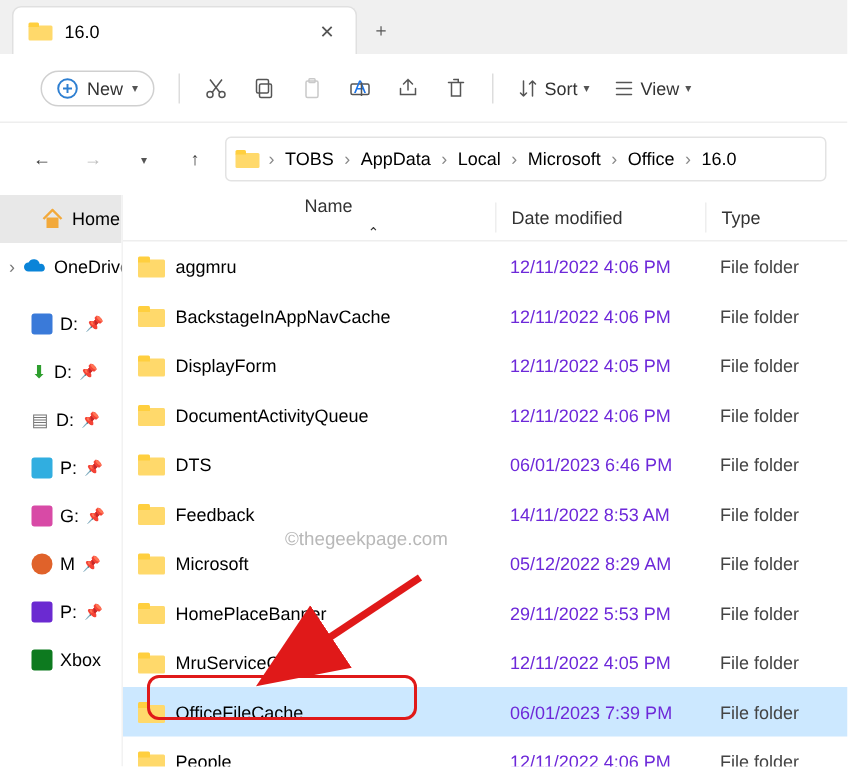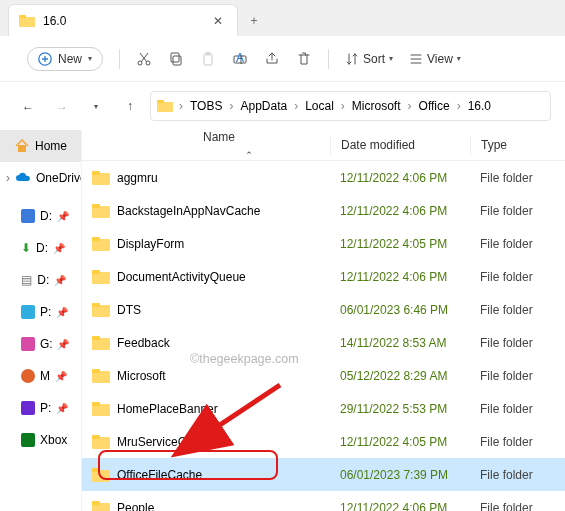--- a/index.html
+++ b/index.html
@@ -20,37 +20,37 @@
   .navrow { height: 48px; display: flex; align-items: center; padding: 0 14px; gap: 6px; }
   .navbtn { width: 28px; display: flex; justify-content: center; color: #333; }
   .navbtn.dis { color: #bcbcbc; }
   .crumbs { flex: 1; height: 30px; border: 1px solid #e3e3e3; border-radius: 4px; display: flex; align-items: center; padding: 0 6px; gap: 2px; }
   .crumbs .seg { padding: 2px 5px; }
   .crumbs .chev { color: #888; }
 
   .main { display: flex; height: calc(511px - 36px - 46px - 48px); }
   .sidebar { width: 82px; border-right: 1px solid #f2f2f2; overflow: hidden; }
   .sidebar .item { height: 32px; display: flex; align-items: center; gap: 5px; padding-left: 6px; white-space: nowrap; }
-  .sidebar .item.home { background: #e8e8e8; padding-left: 14px; }
+  .sidebar .item.home { background: #e8e8e8; padding-left: 27px; }
   .sidebar .item .chv { width: 10px; color: #777; text-align: center; }
   .sidebar .sq { width: 14px; height: 14px; border-radius: 2px; }
   .sidebar .blank { height: 6px; }
 
   .content { flex: 1; display: flex; flex-direction: column; }
   .headers { display: flex; height: 34px; align-items: center; border-bottom: 1px solid #eee; }
   .headers .col { padding: 0 10px; display: flex; align-items: center; gap: 6px; color: #333; }
   .col-name { width: 248px; flex-direction: column; }
   .col-date { width: 140px; border-left: 1px solid #eee; height: 20px; display: flex; align-items: center; }
   .col-type { flex: 1; border-left: 1px solid #eee; height: 20px; display: flex; align-items: center; }
 
   .rows { flex: 1; }
   .row { display: flex; height: 33px; align-items: center; position: relative; }
   .row.selected { background: #cce8ff; }
   .row .c-name { width: 248px; padding-left: 10px; display: flex; align-items: flex-start; gap: 7px; }
-  .row .c-date { width: 140px; padding-left: 10px; color: #4d7c0f; }
+  .row .c-date { width: 140px; padding-left: 10px; color: #6d28d9; }
   .row .c-type { flex: 1; padding-left: 10px; color: #444; }
 
   .folder-icon { width: 18px; height: 14px; position: relative; }
   .folder-icon::before { content: ""; position: absolute; width: 18px; height: 12px; background: #ffd96b; bottom: 0; border-radius: 1px; }
   .folder-icon::after { content: ""; position: absolute; width: 8px; height: 4px; background: #ffcf3f; top: 0; left: 0; border-radius: 1px 1px 0 0; }
 
   .small-folder { width: 16px; height: 12px; position: relative; }
   .small-folder::before { content: ""; position: absolute; width: 16px; height: 10px; background: #ffd96b; bottom: 0; border-radius: 1px; }
   .small-folder::after { content: ""; position: absolute; width: 7px; height: 3px; background: #ffcf3f; top: 0; left: 0; border-radius: 1px 1px 0 0; }
 

